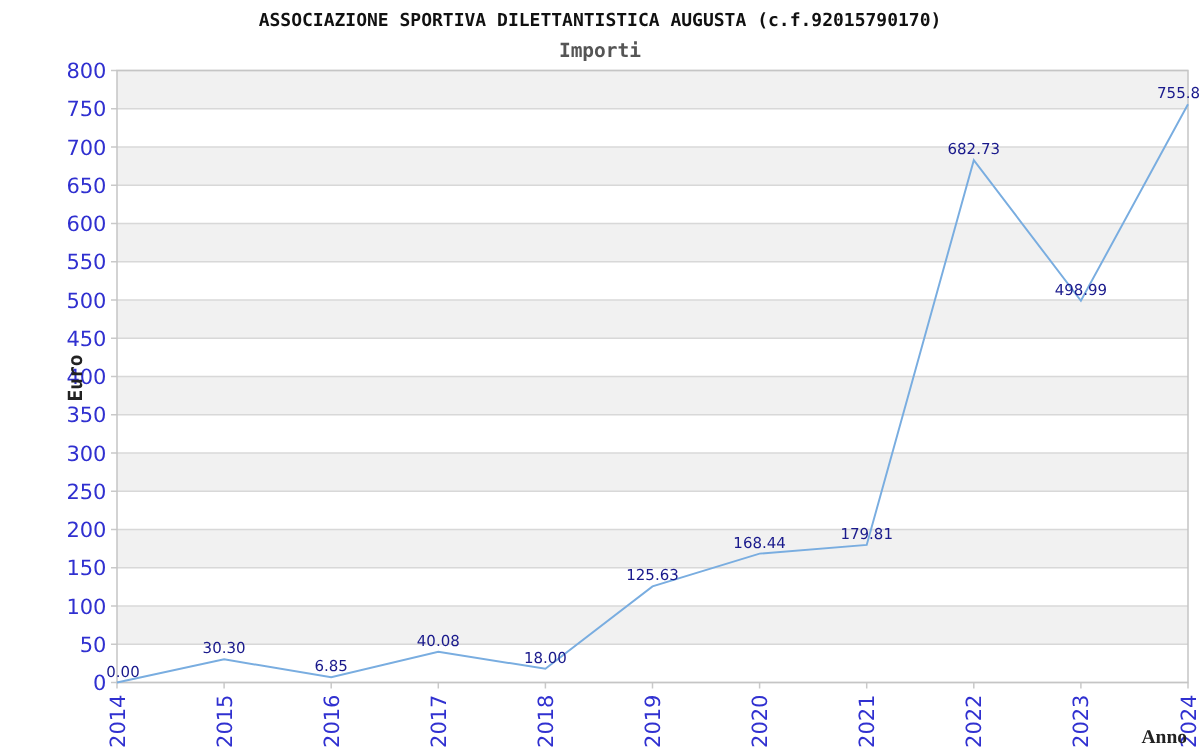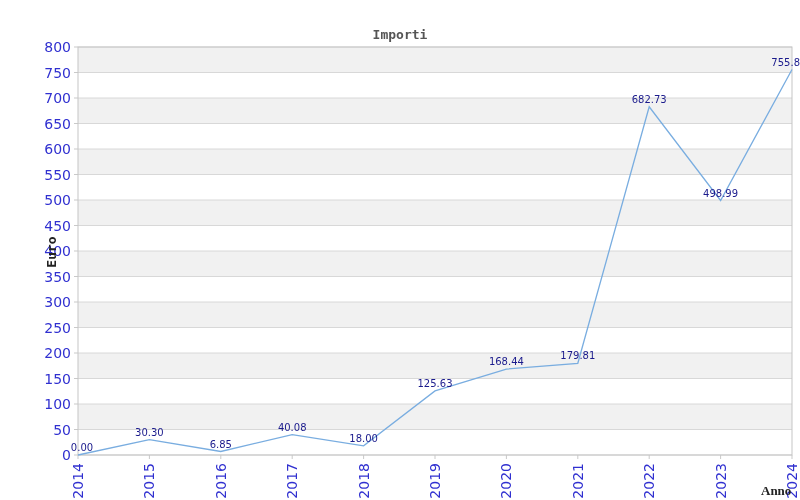--- a/index.html
+++ b/index.html
@@ -153,16 +153,17 @@
         <text x="292.2" y="430.5592" text-anchor="middle" font-family="'DejaVu Sans', sans-serif" font-size="10" fill="#1a1a8c">40.08</text>
         <text x="363.6" y="441.82" text-anchor="middle" font-family="'DejaVu Sans', sans-serif" font-size="10" fill="#1a1a8c">18.00</text>
         <text x="435" y="386.9287" text-anchor="middle" font-family="'DejaVu Sans', sans-serif" font-size="10" fill="#1a1a8c">125.63</text>
         <text x="506.4" y="365.0956" text-anchor="middle" font-family="'DejaVu Sans', sans-serif" font-size="10" fill="#1a1a8c">168.44</text>
         <text x="577.8" y="359.2969" text-anchor="middle" font-family="'DejaVu Sans', sans-serif" font-size="10" fill="#1a1a8c">179.81</text>
         <text x="649.2" y="102.80770000000001" text-anchor="middle" font-family="'DejaVu Sans', sans-serif" font-size="10" fill="#1a1a8c">682.73</text>
         <text x="720.6" y="196.5151" text-anchor="middle" font-family="'DejaVu Sans', sans-serif" font-size="10" fill="#1a1a8c">498.99</text>
         <text x="800" y="65.54200000000003" text-anchor="end" font-family="'DejaVu Sans', sans-serif" font-size="10" fill="#1a1a8c">755.8</text>
       </svg>
     </div>
+  <div class="chart-title">ASSOCIAZIONE SPORTIVA DILETTANTISTICA AUGUSTA (c.f.92015790170)</div>
   <div class="chart-subtitle">Importi</div>
   <div class="y-axis-title">Euro</div>
   <div class="x-axis-title">Anno</div>
 </div>
 
 </body></html>

